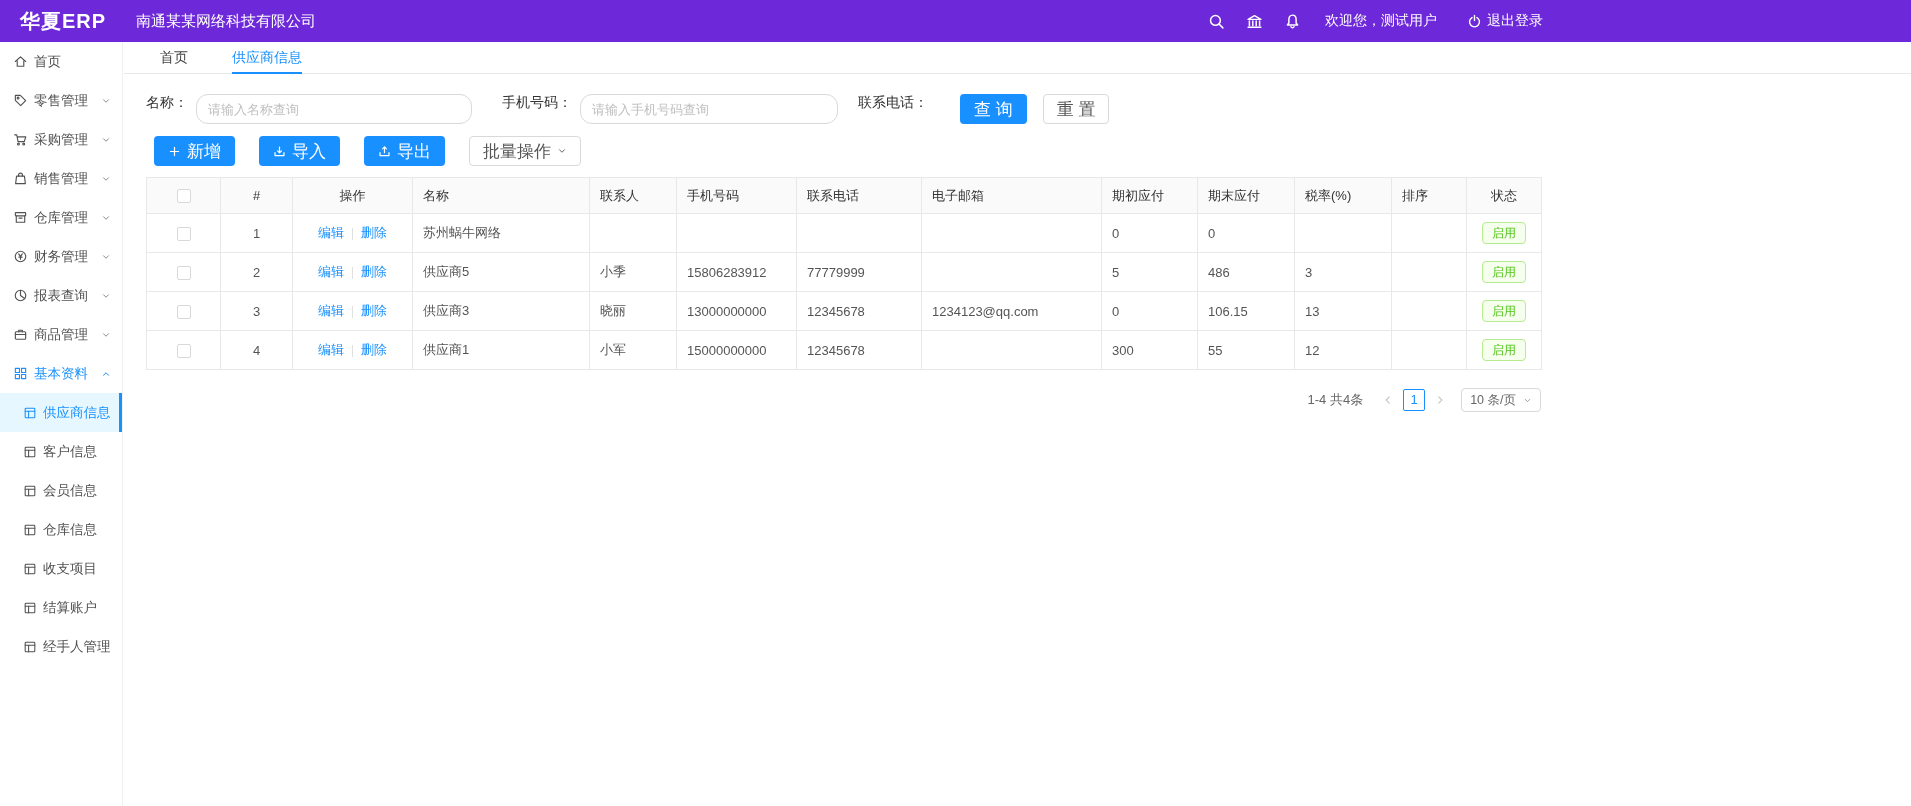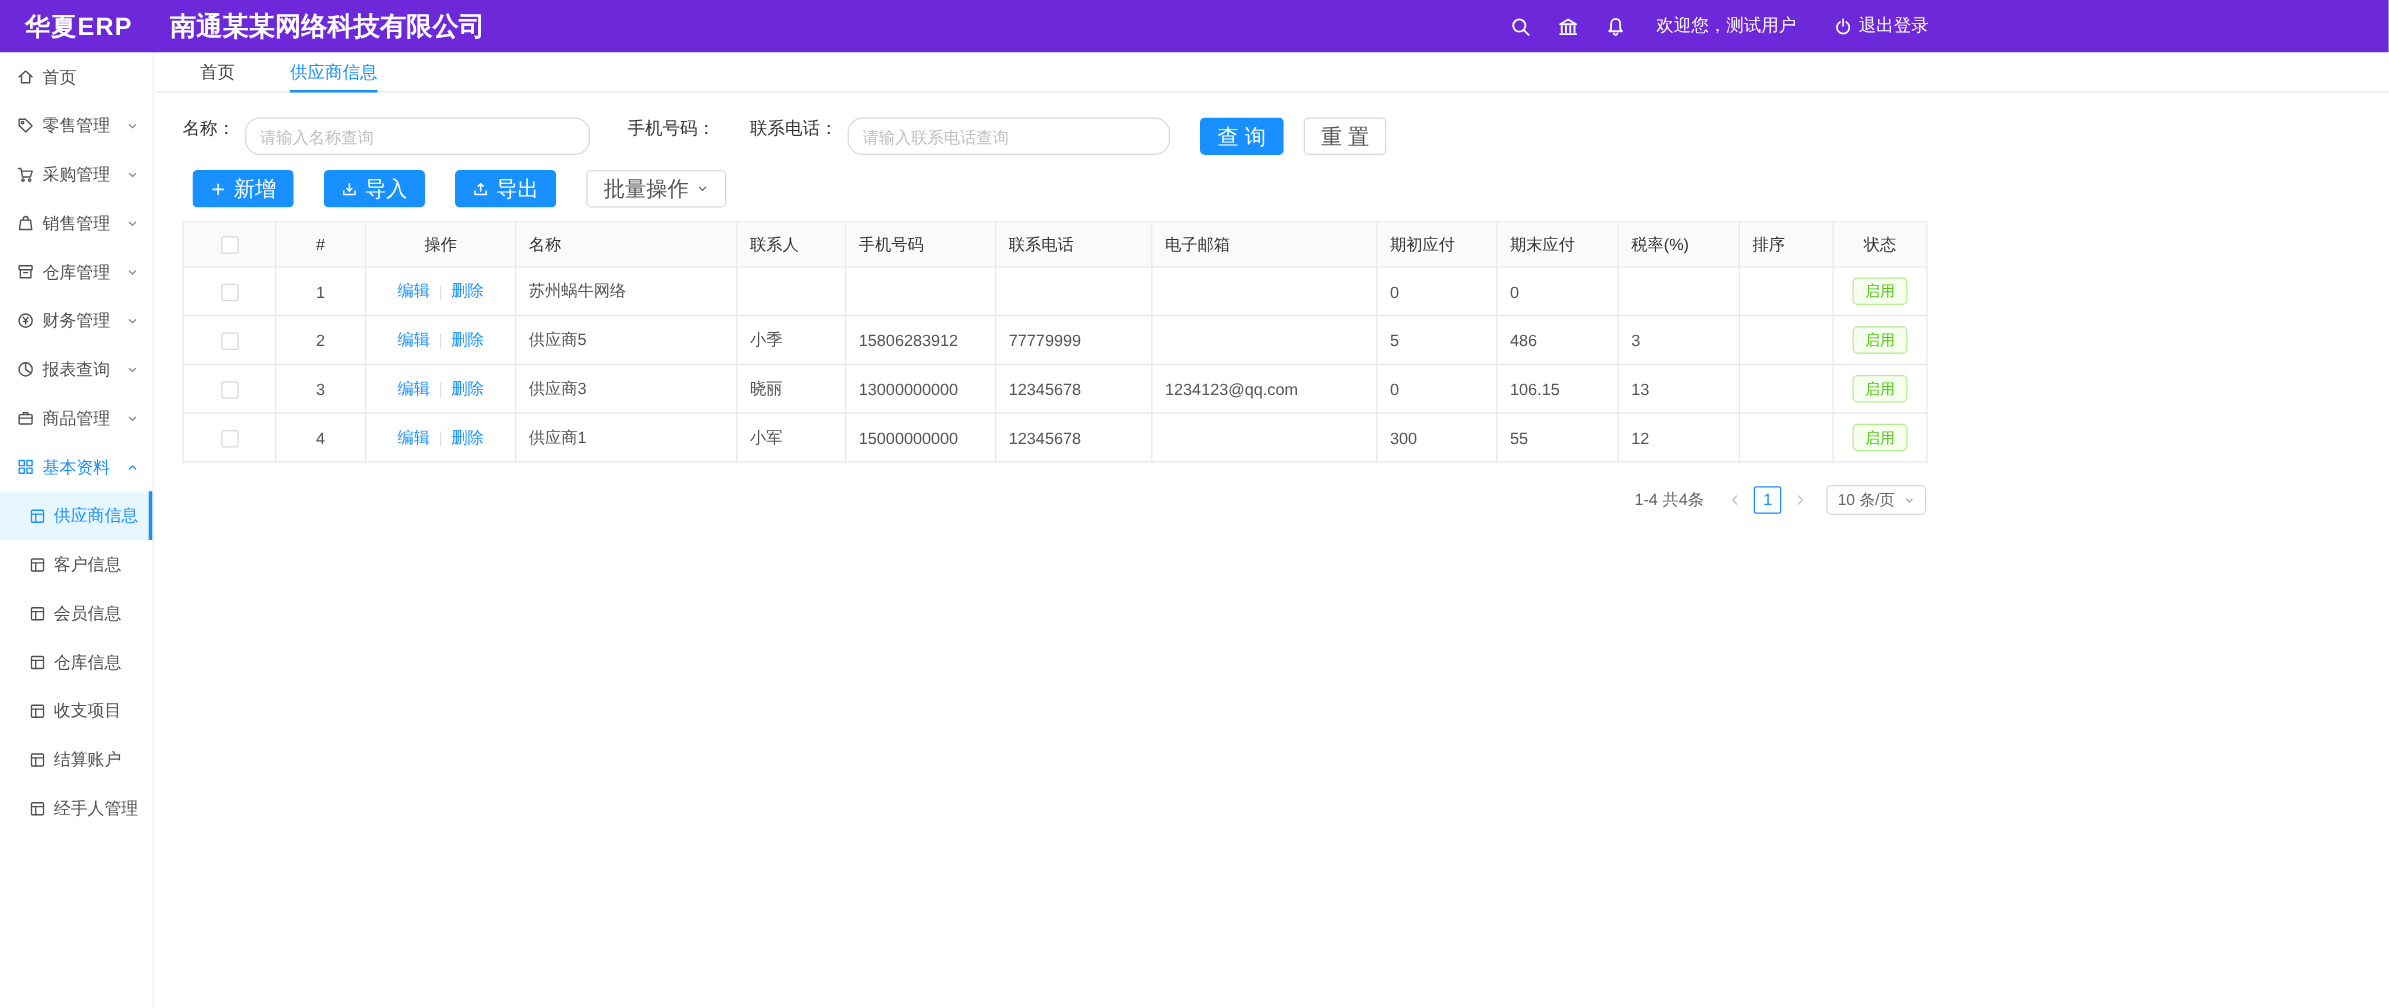--- a/index.html
+++ b/index.html
@@ -2,21 +2,21 @@
 <html><head>
 <meta charset="utf-8">
 <style>
   * { margin:0; padding:0; box-sizing:border-box; }
   html,body { width:1911px; height:806px; overflow:hidden; background:#fff;
     font-family:"Liberation Sans","DejaVu Sans",sans-serif; }
 
   
   .topbar { position:relative; height:42px; background:#6d28d9; display:flex; align-items:center; color:#fff; }
   .logo { width:123px; padding-left:20px; font-size:20px; font-weight:bold; letter-spacing:1px; white-space:nowrap; }
-  .company { margin-left:13px; font-size:21px;font-weight:bold; }
+  .company { margin-left:13px; font-size:15px; }
   .topbar-right { position:absolute; right:368px; top:0; height:42px; display:flex; align-items:center; }
   .tb-icon { display:inline-flex; align-items:center; justify-content:center; width:22px; height:22px; margin-left:16px; cursor:pointer; }
   .tb-icon svg { width:17px; height:17px; fill:none; stroke:#fff; stroke-width:1.4; stroke-linecap:round; stroke-linejoin:round; }
   .welcome { margin-left:22px; font-size:14px; }
   .logout { margin-left:30px; font-size:14px; display:inline-flex; align-items:center; gap:5px; cursor:pointer; }
   .logout svg { width:15px; height:15px; fill:none; stroke:#fff; stroke-width:1.5; stroke-linecap:round; stroke-linejoin:round; }
 
   
   .sidebar { position:absolute; left:0; top:42px; bottom:0; width:123px; background:#fff; border-right:1px solid #f0f0f0; overflow:hidden; }
   .side-item { position:relative; height:39px; display:flex; align-items:center; padding-left:13px; font-size:13.5px; color:#515151; cursor:pointer; white-space:nowrap; }
@@ -323,22 +323,22 @@
     <div class="tab">首页</div>
     <div class="tab active">供应商信息</div>
   </div>
 
   <div class="content">
 
     <div class="search-row">
       <label class="f-label">名称：</label>
       <input class="f-input w276" placeholder="请输入名称查询" style="">
       <label class="f-label ml30">手机号码：</label>
+      <input class="f-input w258" placeholder="请输入手机号码查询" style="">
       <label class="f-label ml20">联系电话：</label>
-      <input class="f-input w258" placeholder="请输入联系电话查询" style="">
       <button class="btn btn-primary ml24">查 询</button>
       <button class="btn btn-default ml16">重 置</button>
     </div>
 
     <div class="action-row">
       <button class="btn btn-primary">
         <span class="b-icon">
             <svg viewBox="0 0 16 16">
               <line x1="8" y1="3" x2="8" y2="13"></line>
               <line x1="3" y1="8" x2="13" y2="8"></line>

